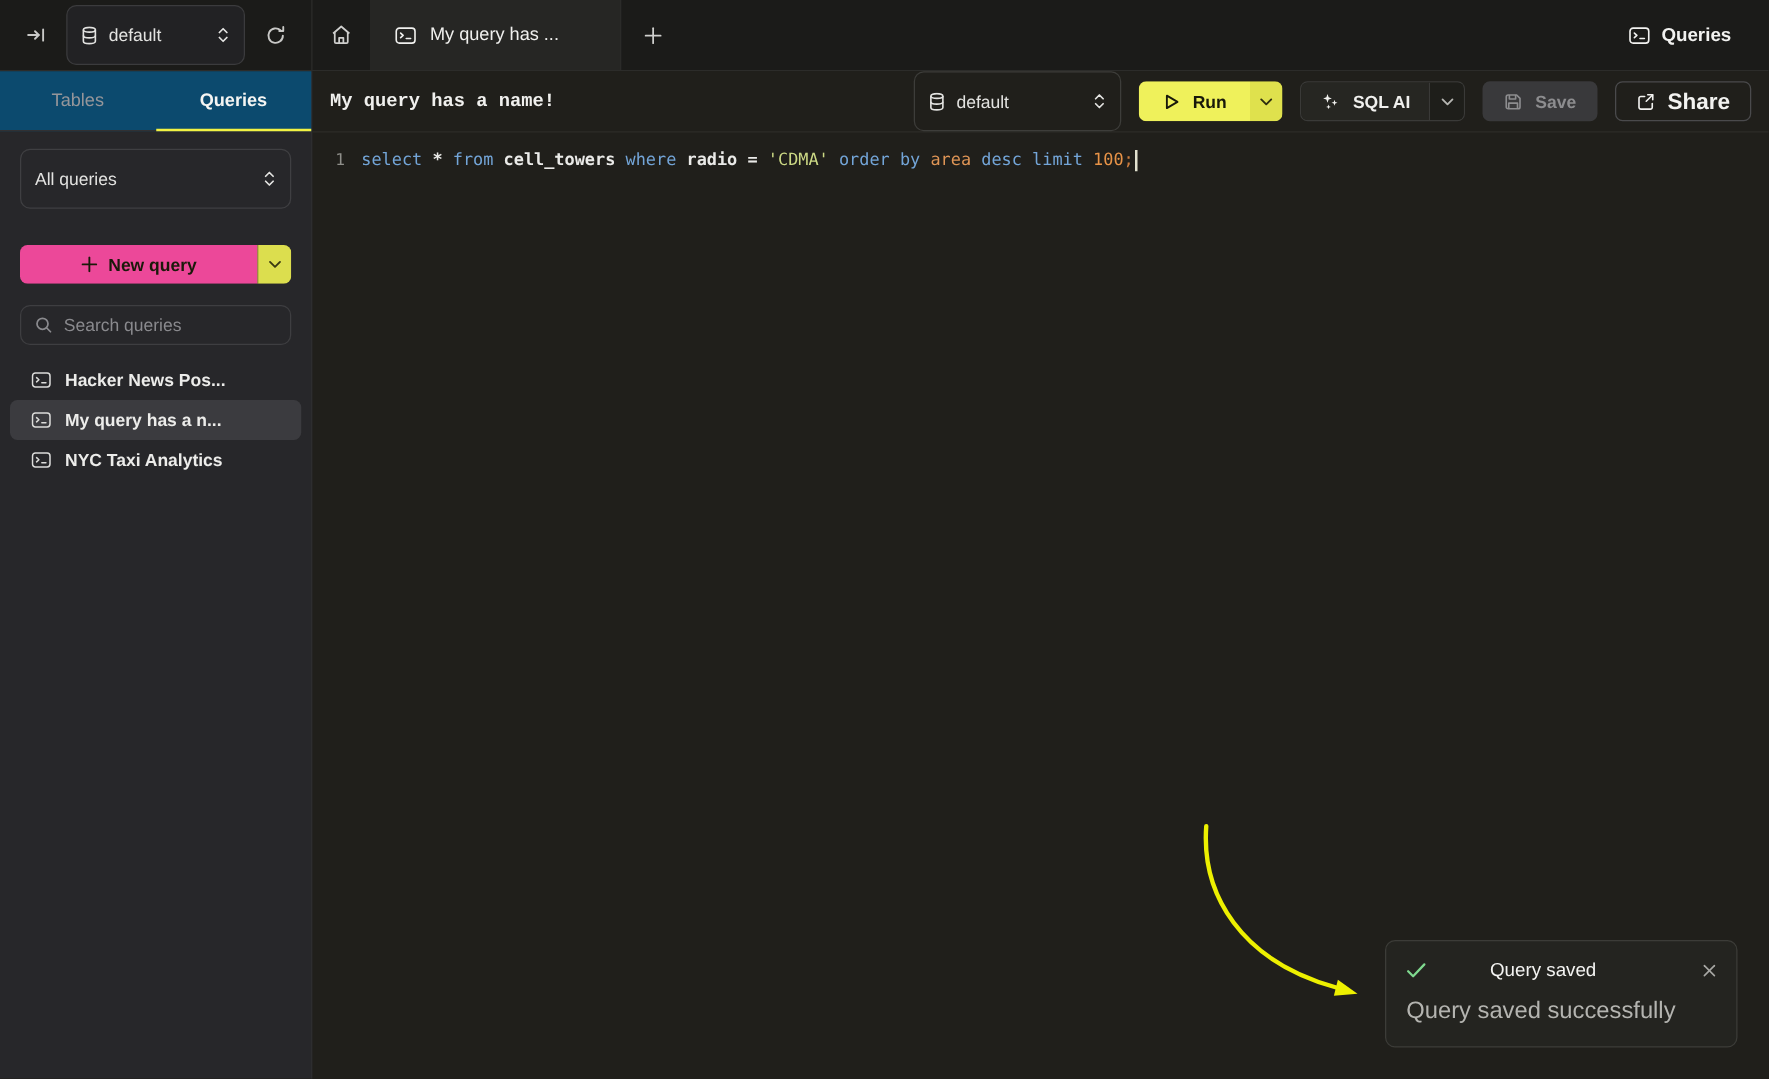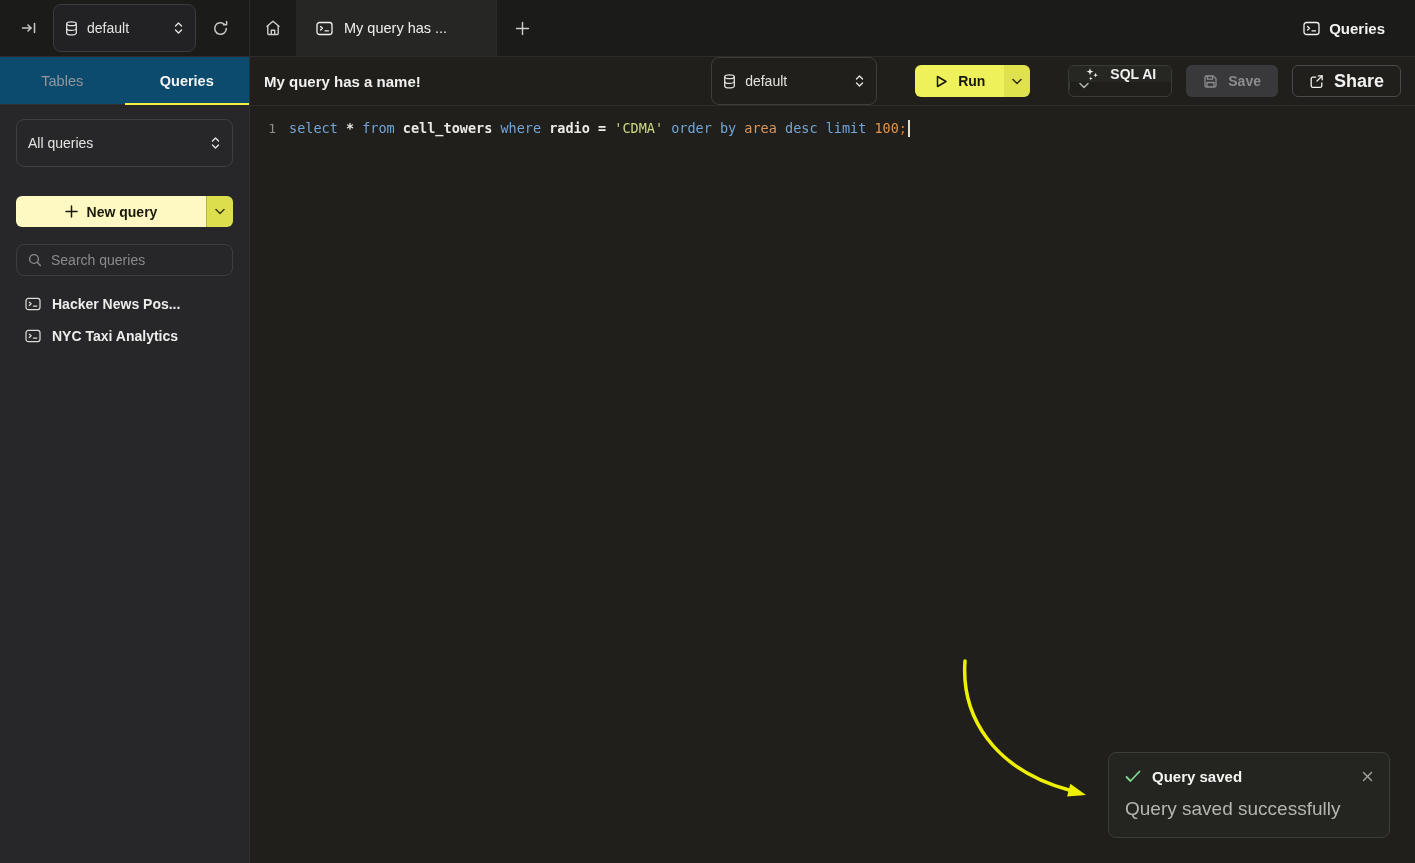--- a/index.html
+++ b/index.html
@@ -31,40 +31,40 @@
 
   
   .sidebar { width:250px; flex:0 0 250px; background:#27272a; border-right:1px solid #303032; display:flex; flex-direction:column; }
   .sidebar-tabs { height:48px; flex:0 0 48px; background:#0c4a6e; display:flex; border-bottom:1px solid #313133; }
   .s-tab { flex:1; display:flex; align-items:center; justify-content:center; font-size:14.5px; color:#96969a; position:relative; cursor:pointer; }
   .s-tab.active { color:#f5f5f3; font-weight:600; }
   .s-tab.active::after { content:""; position:absolute; left:0; right:0; bottom:-1px; height:2px; background:#f2f243; }
   .sidebar-content { padding:14px 16px 0 16px; }
   .select.full { width:100%; background:transparent; border-color:#3f3f42; }
   .new-query { margin-top:29px; display:flex; height:31px; border-radius:6px; overflow:hidden; cursor:pointer; }
-  .nq-main { flex:1; background:#fef9c3; color:#1a1a0a; display:flex; align-items:center; justify-content:center; gap:9px; font-size:14px; font-weight:600; }
+  .nq-main { flex:1; background:#ec4899; color:#1a1a0a; display:flex; align-items:center; justify-content:center; gap:9px; font-size:14px; font-weight:600; }
   .nq-caret { width:27px; background:#dcde4e; border-left:1px solid rgba(0,0,0,0.18); display:flex; align-items:center; justify-content:center; color:#3a3a12; }
   .search-box { margin-top:17px; height:32px; border:1px solid #3e3e41; border-radius:8px; display:flex; align-items:center; gap:9px; padding:0 11px; color:#8a8a8e; }
   .search-box input { flex:1; background:transparent; border:none; outline:none; color:#e5e5e3; font-size:14px; font-family:"Liberation Sans",sans-serif; }
   .search-box input::placeholder { color:#8a8a8e; }
   .query-list { margin:12px -8px 0 -8px; }
   .q-item { height:32px; display:flex; align-items:center; gap:11px; padding:0 8px 0 17px; border-radius:6px; font-size:14px; font-weight:600; color:#ececea; cursor:pointer; }
   .q-item .q-icon { color:#dcdcda; }
   .q-item.selected { background:#3b3b3f; }
 
   
   .main { flex:1; position:relative; background:#201f1b; display:flex; flex-direction:column; }
   .main-header { height:49px; flex:0 0 49px; border-bottom:1px solid #2c2c28; display:flex; align-items:center; padding:0 14px; }
-  .query-title { font-size:15px; font-weight:600; color:#f0f0ee; }
+  .query-title { font-size:15px; font-weight:600; color:#f0f0ee;font-family:Liberation Mono, monospace; }
   .actions { margin-left:auto; display:flex; align-items:center; gap:14px; }
   .actions .select { width:166px; background:transparent; border-color:#3d3d3a; }
-  .split-btn { display:flex; height:32px; border-radius:6px; overflow:hidden; cursor:pointer;margin-left:24px; }
+  .split-btn { display:flex; height:32px; border-radius:6px; overflow:hidden; cursor:pointer; }
   .run-main { display:flex; align-items:center; gap:10px; padding:0 19px; background:#eff15b; color:#18180a; font-size:14px; font-weight:600; }
   .run-caret { width:26px; background:#dfe14d; display:flex; align-items:center; justify-content:center; color:#2e2e10; }
-  .sqlai { border:1px solid #3a3a38;flex-direction:column; }
+  .sqlai { border:1px solid #3a3a38; }
   .sqlai-main { display:flex; align-items:center; gap:10px; padding:0 15px; background:#262622; color:#f0f0ee; font-size:14px; font-weight:600; }
   .sqlai-caret { width:28px; background:#1e1e1a; border-left:1px solid #3a3a38; display:flex; align-items:center; justify-content:center; color:#b5b5b1; }
   .save-btn { height:32px; border:none; border-radius:6px; background:#39393b; color:#8d8d8f; display:flex; align-items:center; gap:10px; padding:0 17px; font-size:14px; font-weight:600; cursor:default; }
   .share-btn { height:32px; border:1px solid #4a4a4c; border-radius:6px; background:transparent; color:#f2f2f0; display:flex; align-items:center; gap:10px; padding:0 16px; font-size:18px; font-weight:600; cursor:pointer; }
 
   
   .editor { flex:1; padding-top:9px; font-family:"DejaVu Sans Mono", monospace; font-size:13.5px; cursor:text; }
   .code-line { display:flex; align-items:center; height:26px; }
   .gutter { width:26px; text-align:right; color:#8f8f8a; font-size:13px; margin-right:13px; flex:0 0 26px; }
   .tokens { white-space:pre; }
@@ -75,21 +75,21 @@
   .tok-column { color:#df9556; }
   .tok-number { color:#e89347; }
   .tok-punctuation { color:#cb7c3e; }
   .tok-plain { color:#eaeae8; }
   .caret-bar { display:inline-block; width:2px; height:17px; background:#e2e2d0; margin-left:1px; vertical-align:middle; }
 
   
   .toast { position:absolute; right:25px; bottom:25px; width:282px; background:#242420; border:1px solid #3c3c38; border-radius:8px; padding:15px 16px 17px 16px; z-index:20; }
   .toast-head { display:flex; align-items:center; gap:11px; }
   .toast-check { color:#7fd98f; flex:0 0 auto; }
-  .toast-title { font-size:15px; font-weight:700; color:#f4f4f2; }
+  .toast-title { font-size:15px; font-weight:400; color:#f4f4f2;margin-left:40px; }
   .toast-close { margin-left:auto; background:none; border:none; color:#a8a8a4; cursor:pointer; display:flex; align-items:center; }
   .toast-msg { margin-top:13px; font-size:19px; color:#b4b4b0; }
 
   
   .arrow-overlay { position:absolute; left:0; top:0; width:1415px; height:863px; pointer-events:none; z-index:30; }
 </style>
 </head>
 <body>
 
 <header class="topbar">
@@ -225,20 +225,30 @@
       <div class="query-list">
         <div class="q-item">
           <span class="q-icon">
             <svg width="16" height="14" viewBox="0 0 17 15" fill="none" stroke="currentColor" stroke-width="1.3" stroke-linecap="round" stroke-linejoin="round">
                 <rect x="1" y="1.5" width="15" height="12" rx="2.5"></rect>
                 <path d="M4.5 5.5l2 1.8-2 1.8"></path>
                 <path d="M9 9.8h3.5"></path>
               </svg>
           </span>
           <span>Hacker News Pos...</span>
+        </div>
+        <div class="q-item selected">
+          <span class="q-icon">
+            <svg width="16" height="14" viewBox="0 0 17 15" fill="none" stroke="currentColor" stroke-width="1.3" stroke-linecap="round" stroke-linejoin="round">
+                <rect x="1" y="1.5" width="15" height="12" rx="2.5"></rect>
+                <path d="M4.5 5.5l2 1.8-2 1.8"></path>
+                <path d="M9 9.8h3.5"></path>
+              </svg>
+          </span>
+          <span>My query has a n...</span>
         </div>
         <div class="q-item">
           <span class="q-icon">
             <svg width="16" height="14" viewBox="0 0 17 15" fill="none" stroke="currentColor" stroke-width="1.3" stroke-linecap="round" stroke-linejoin="round">
                 <rect x="1" y="1.5" width="15" height="12" rx="2.5"></rect>
                 <path d="M4.5 5.5l2 1.8-2 1.8"></path>
                 <path d="M9 9.8h3.5"></path>
               </svg>
           </span>
           <span>NYC Taxi Analytics</span>

